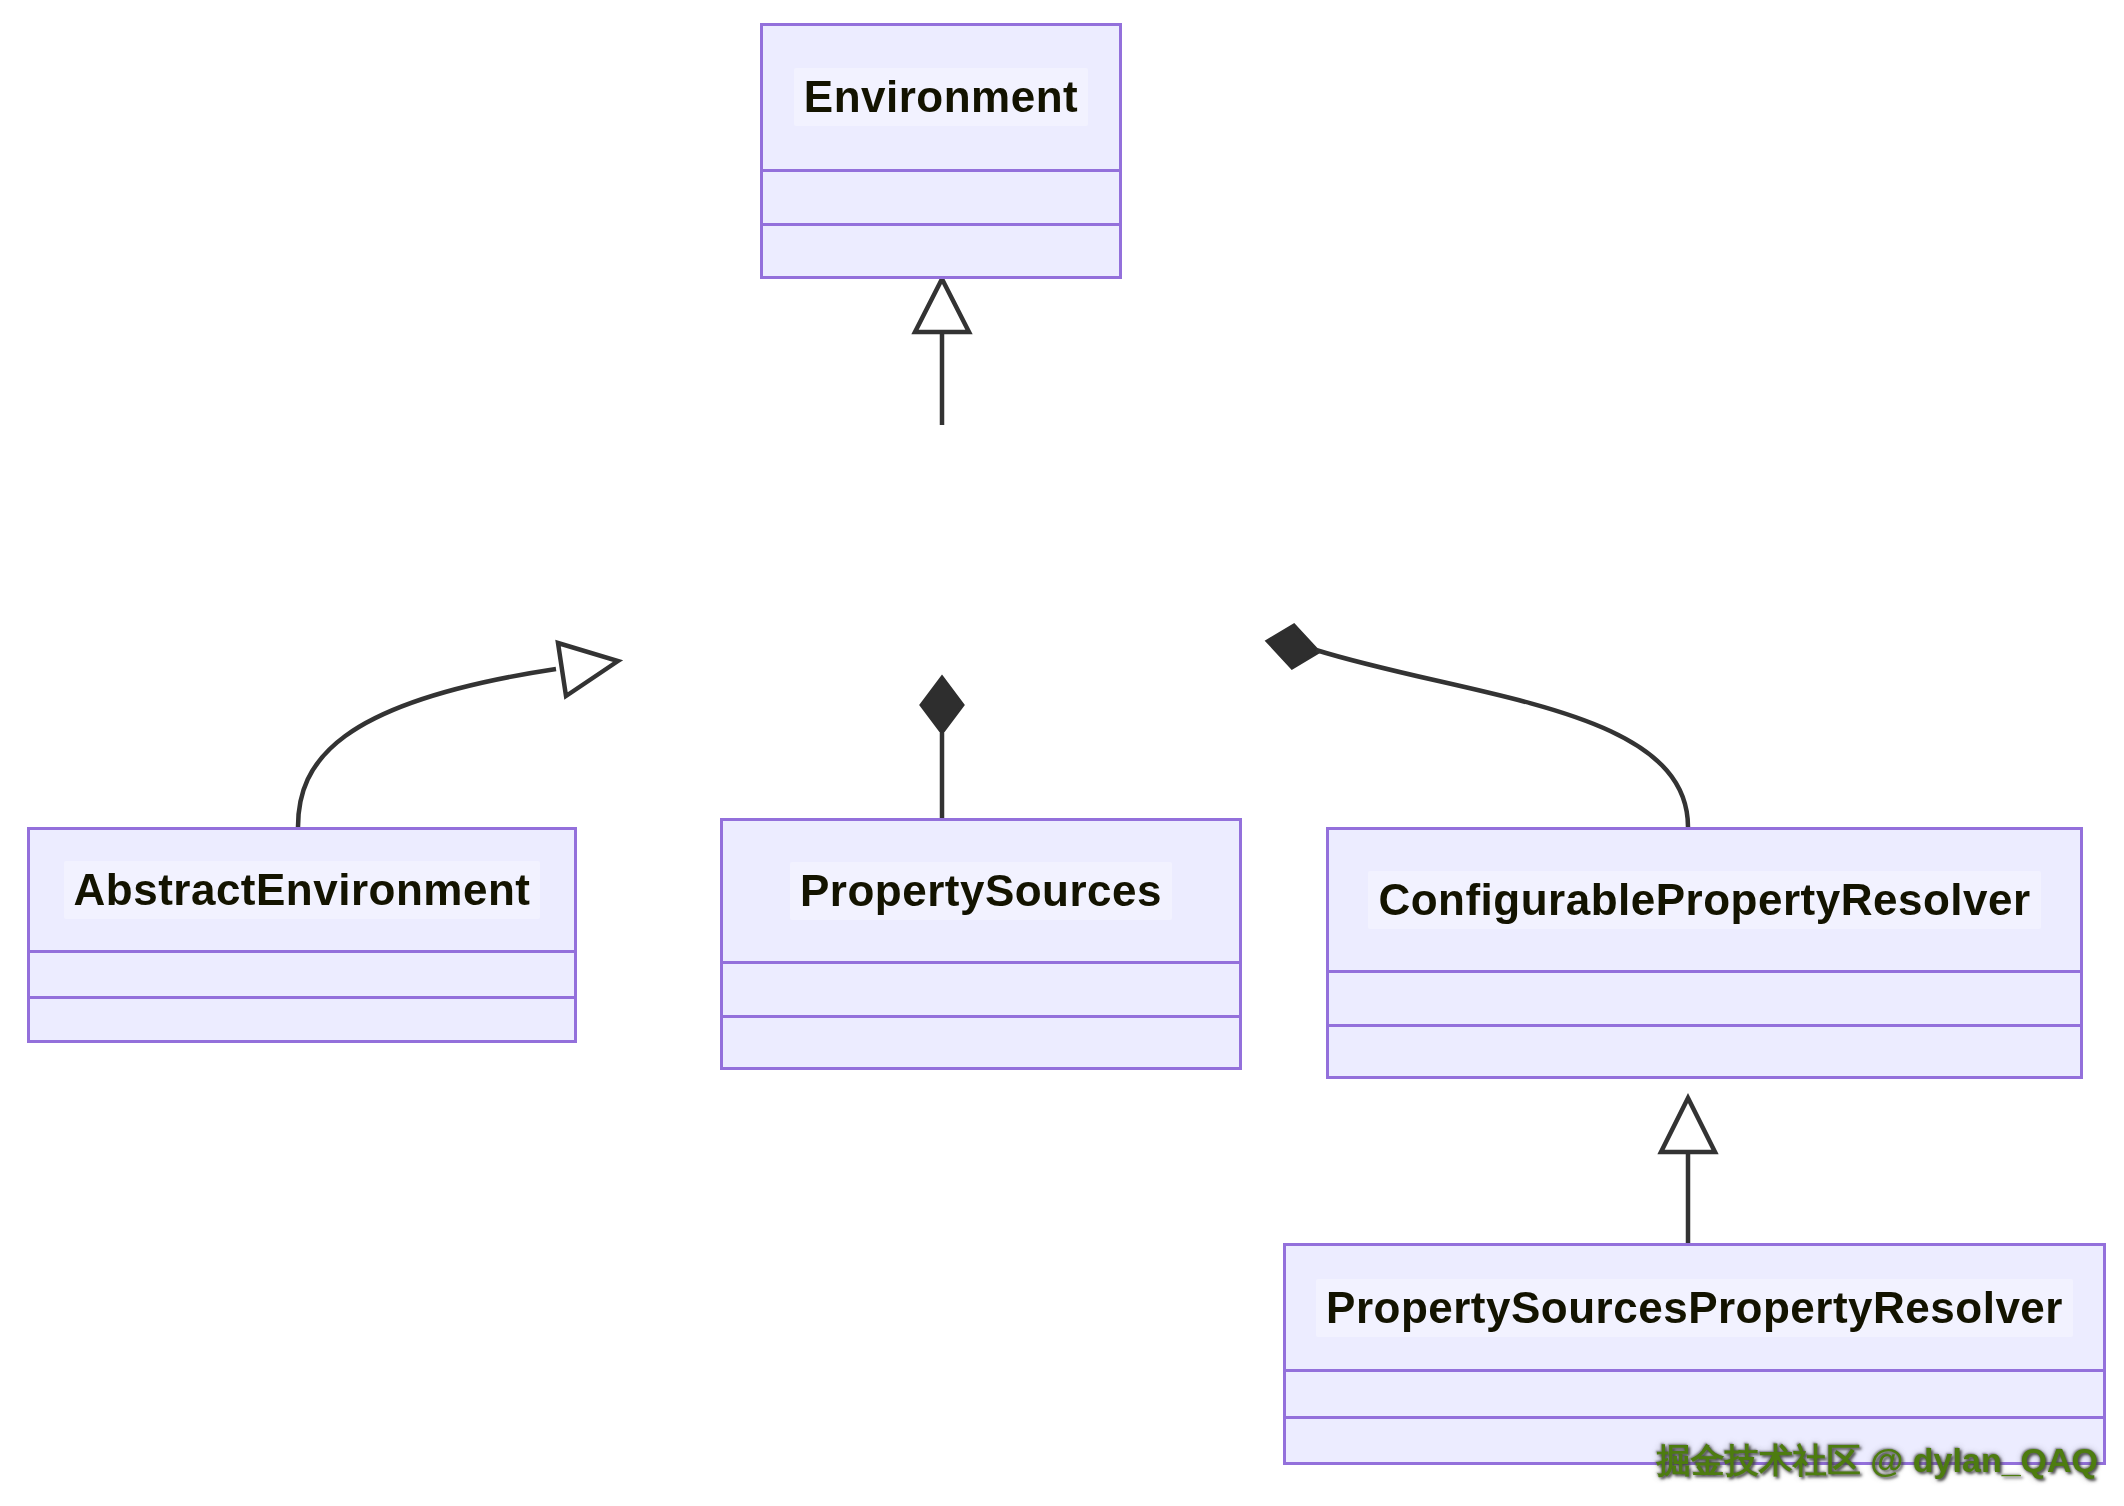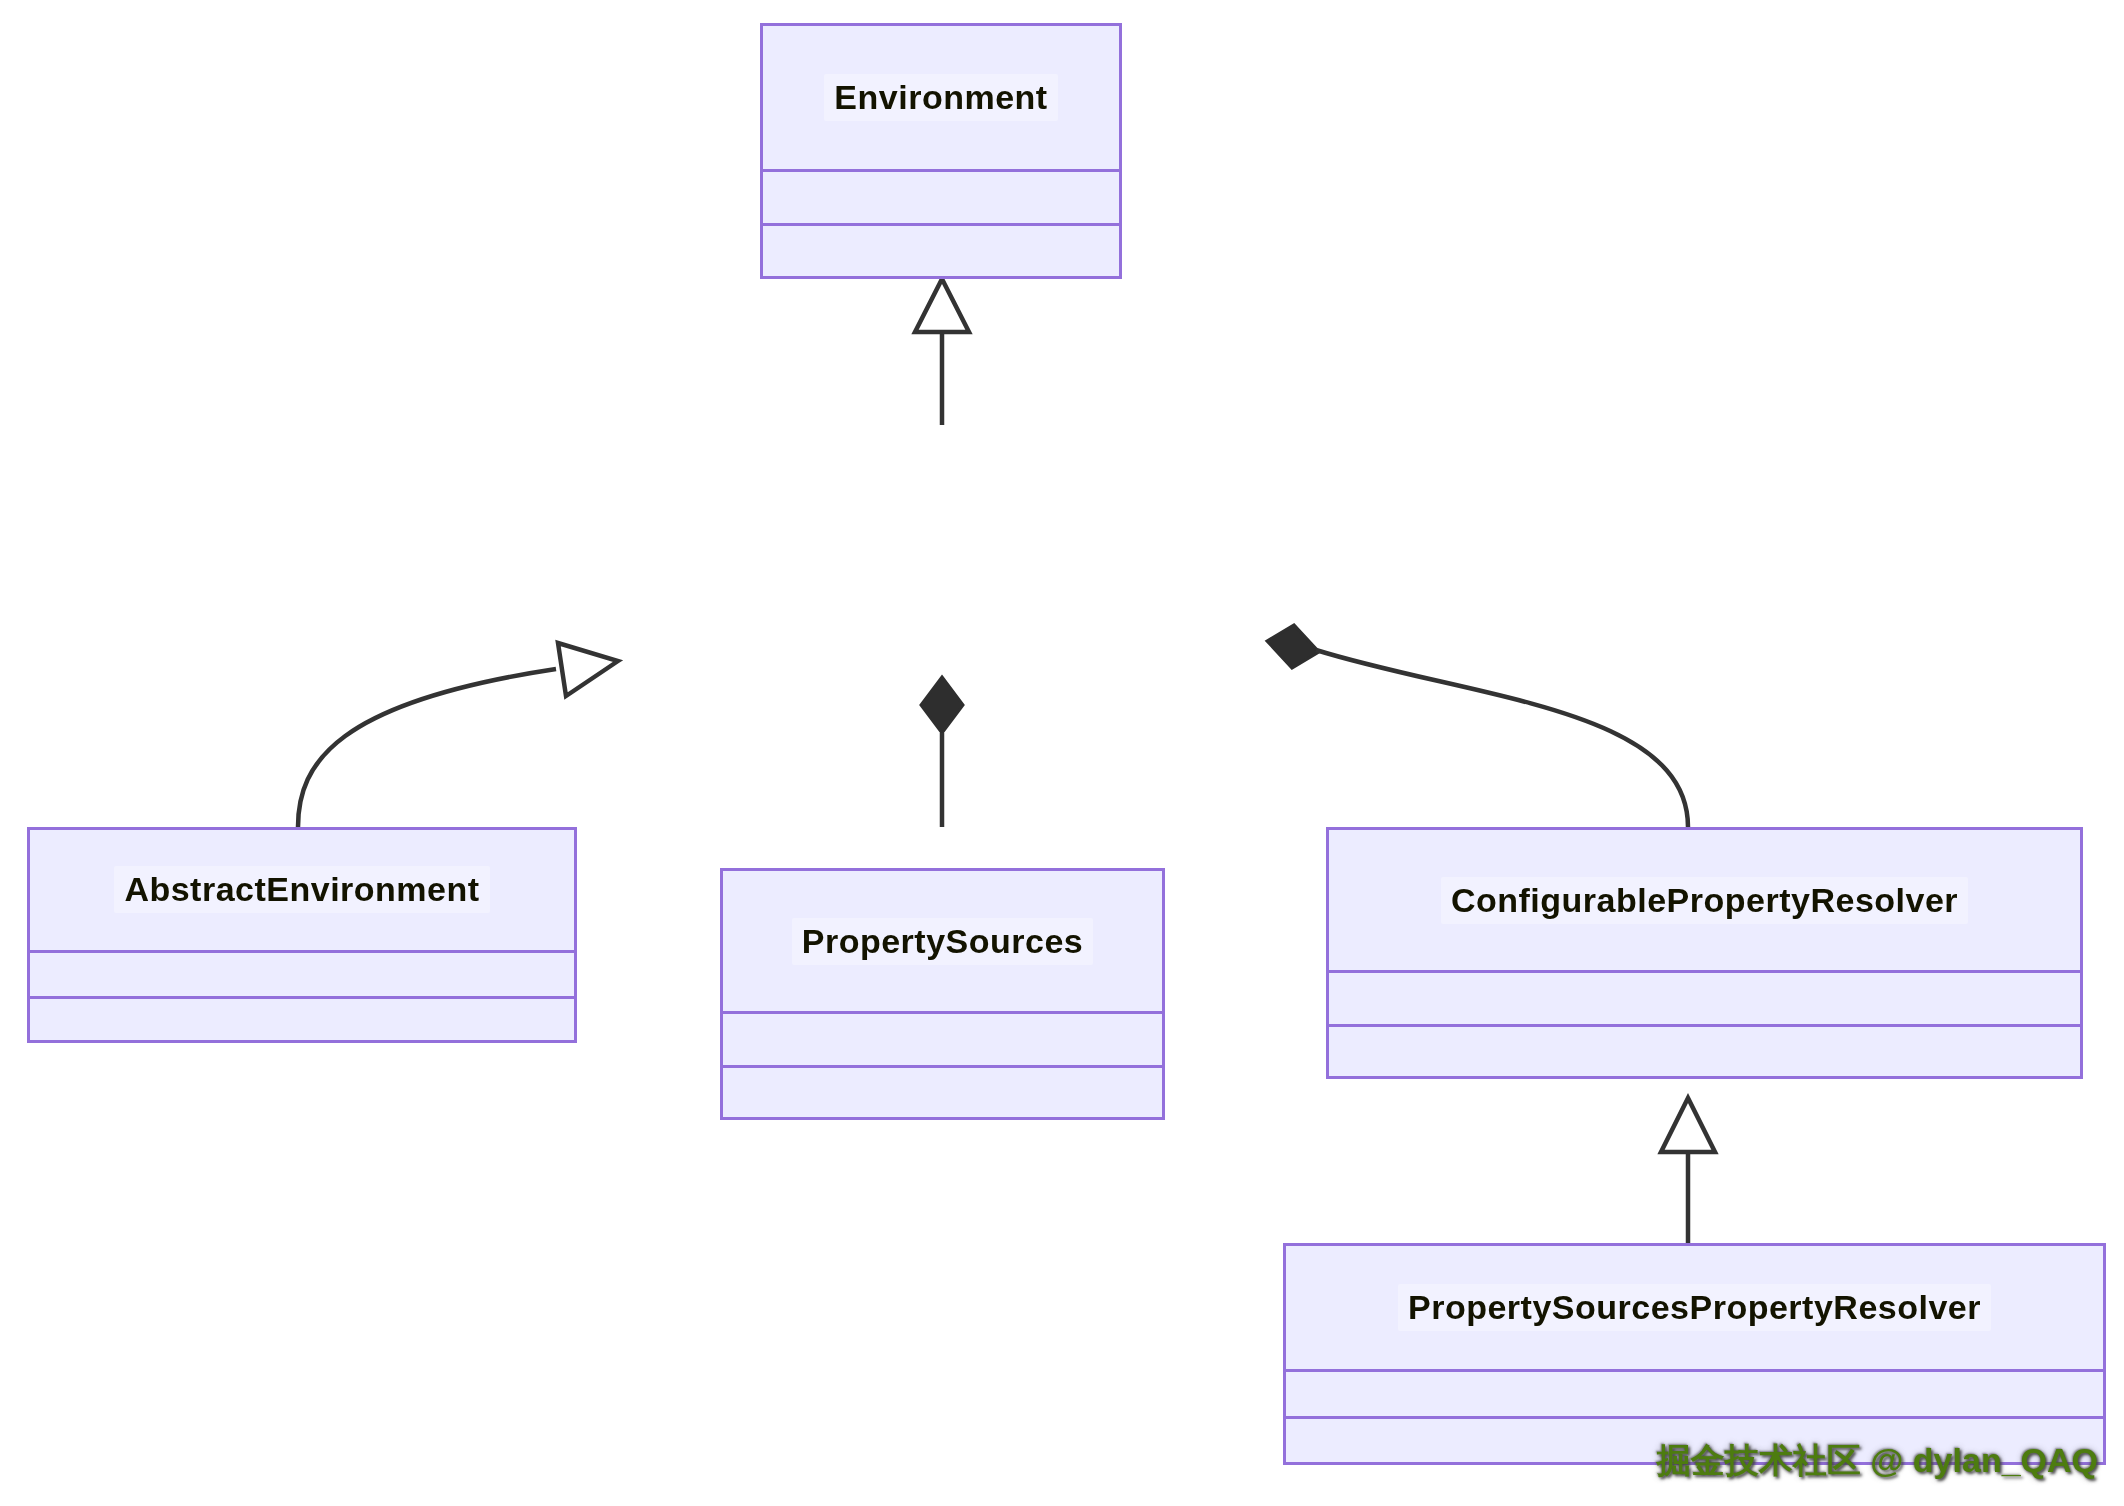--- a/index.html
+++ b/index.html
@@ -29,21 +29,21 @@
     flex-direction: column;
     background: #ECECFF;
     border: 3px solid #9370DB;
   }
   .uml-title {
     flex: 0 0 57%;
     display: flex;
     align-items: center;
     justify-content: center;
     font-weight: bold;
-    font-size: 34px;
+    font-size: 44px;
     letter-spacing: 0.5px;
     color: #131300;
     white-space: nowrap;
   }
   .uml-title .label-bg {
     background: rgba(255,255,255,0.30);
     padding: 4px 10px;
     border-radius: 2px;
   }
   .uml-fields {
@@ -111,21 +111,21 @@
 
 
   <div class="uml-class" style="left:27px; top:827px; width:550px; height:216px;">
     <div class="uml-title">
       <span class="label-bg">AbstractEnvironment</span>
     </div>
     <div class="uml-fields"></div>
     <div class="uml-methods"></div>
   </div>
 
-  <div class="uml-class" style="left:720px; top:868px; width:445px; height:252px;">
+  <div class="uml-class" style="left:720px; top:818px; width:522px; height:252px;">
     <div class="uml-title">
       <span class="label-bg">PropertySources</span>
     </div>
     <div class="uml-fields"></div>
     <div class="uml-methods"></div>
   </div>
 
   <div class="uml-class" style="left:1326px; top:827px; width:757px; height:252px;">
     <div class="uml-title">
       <span class="label-bg">ConfigurablePropertyResolver</span>

